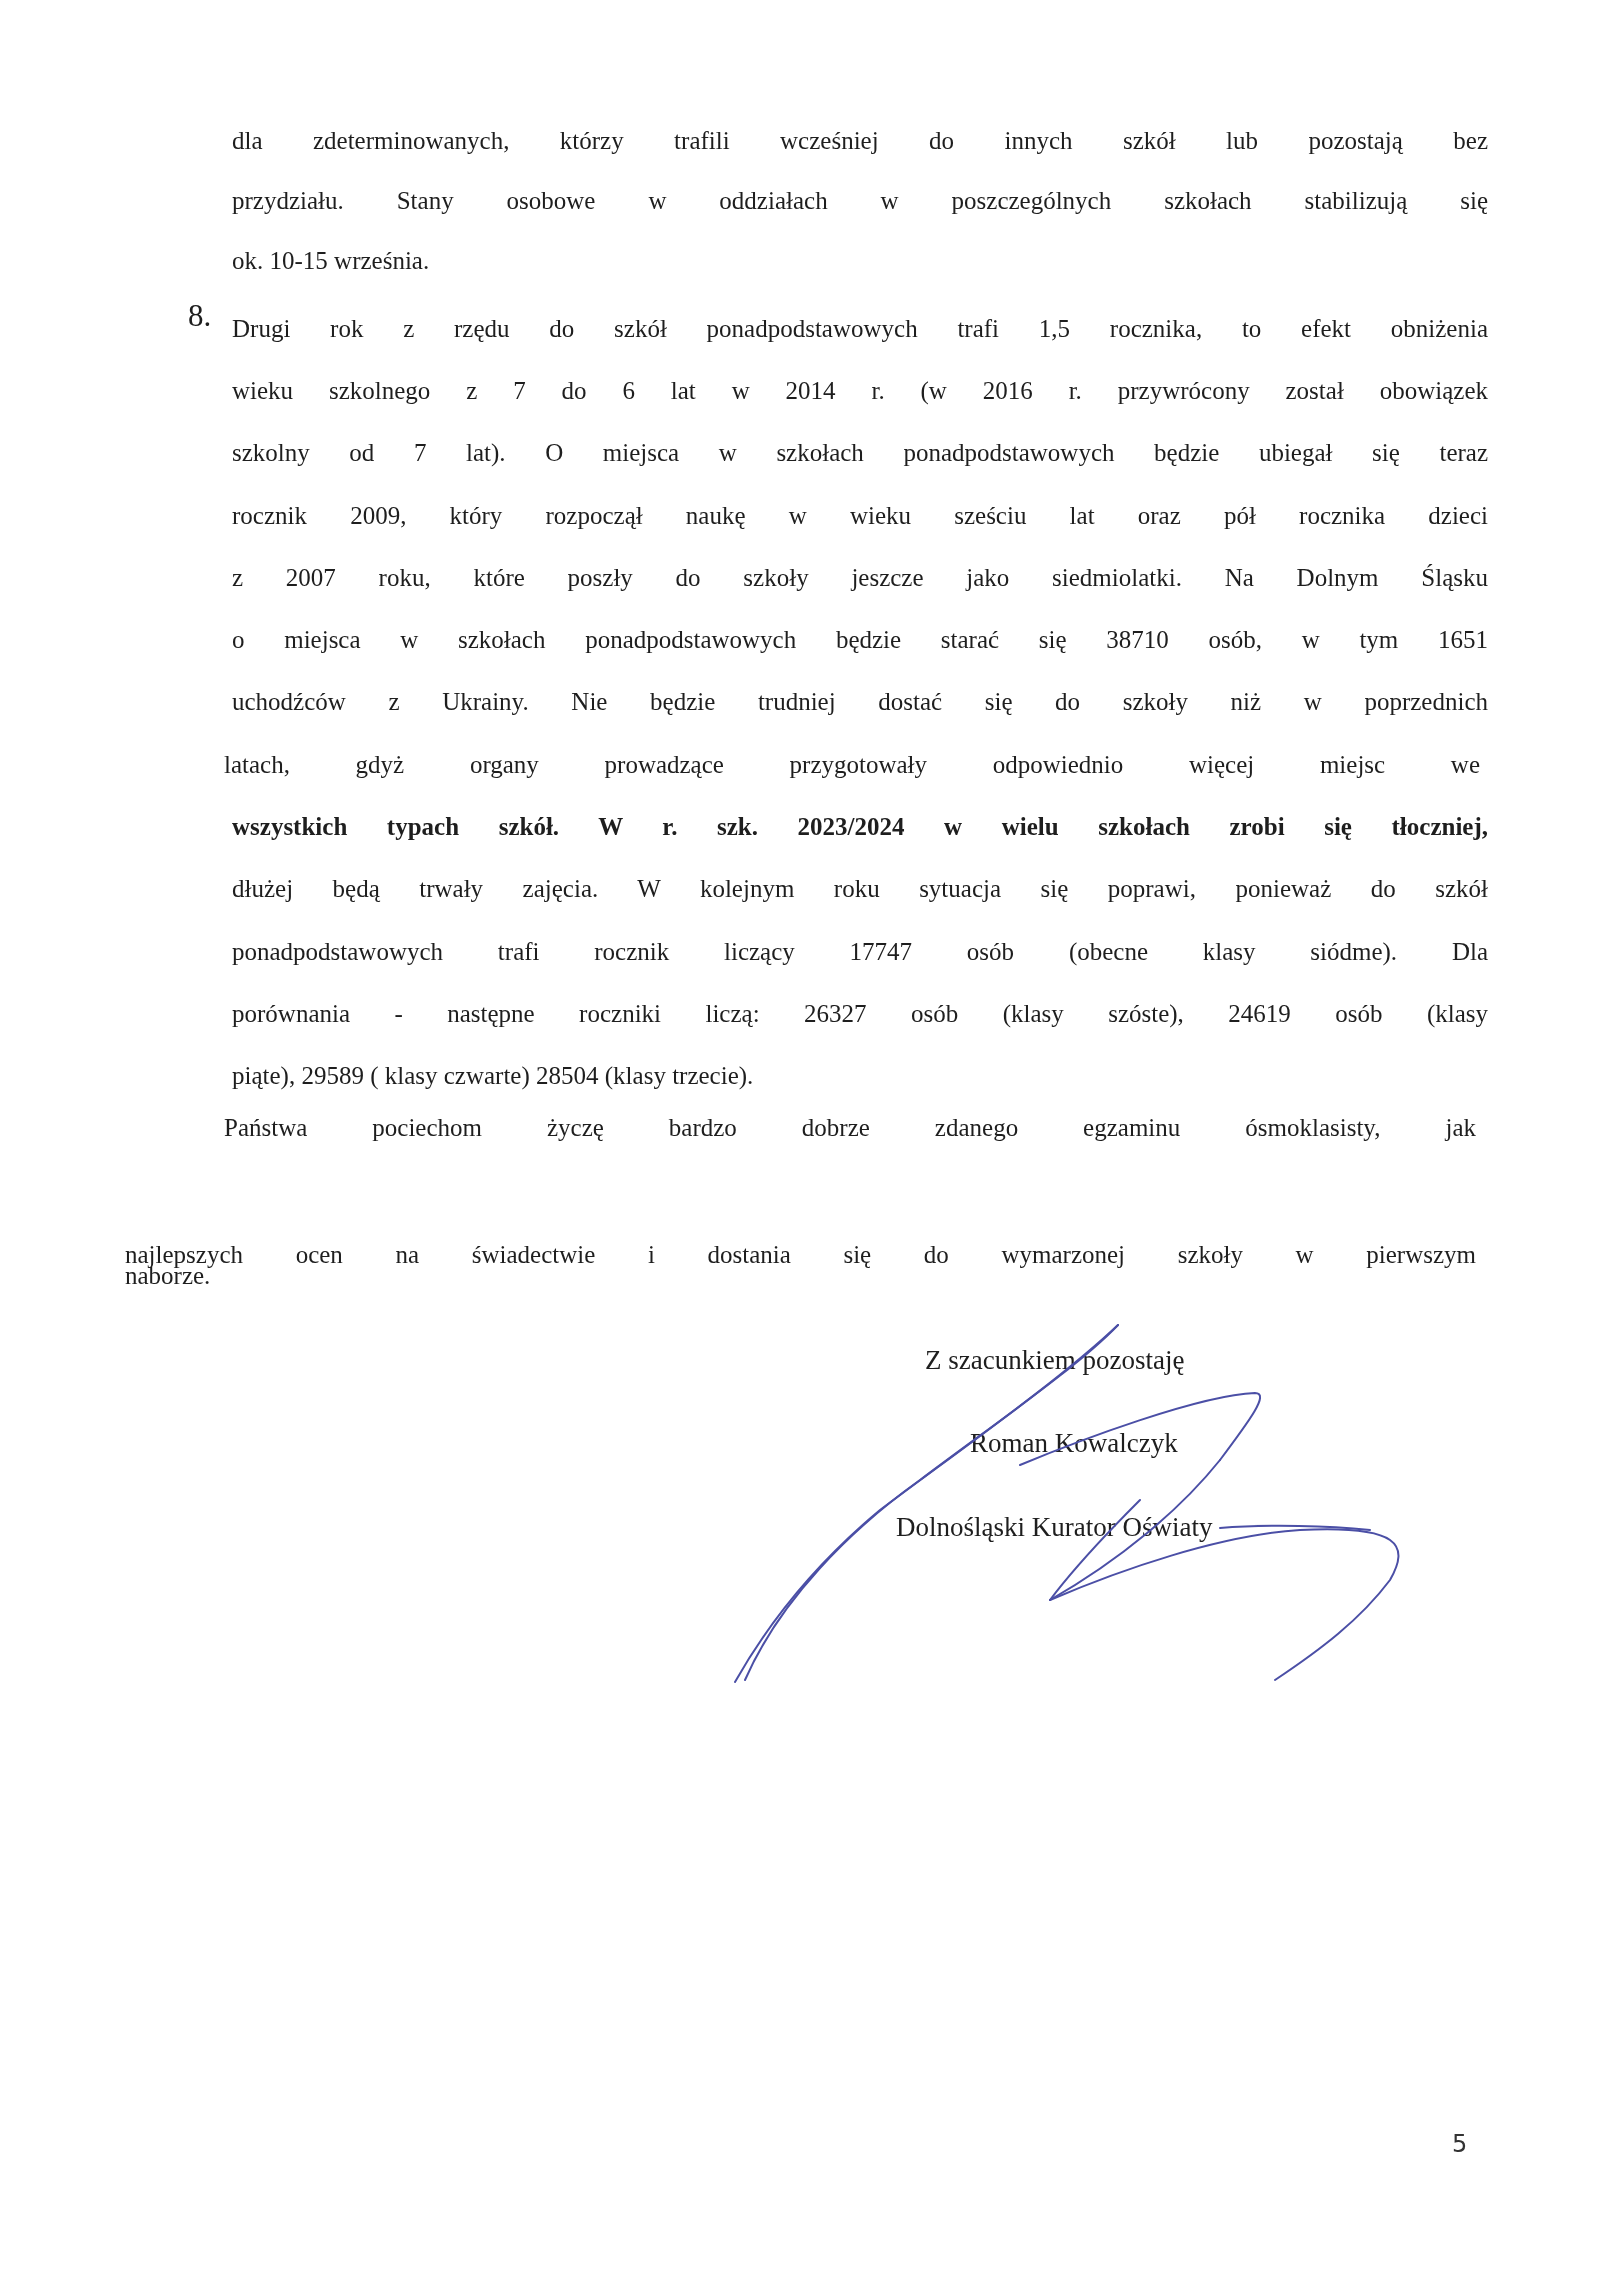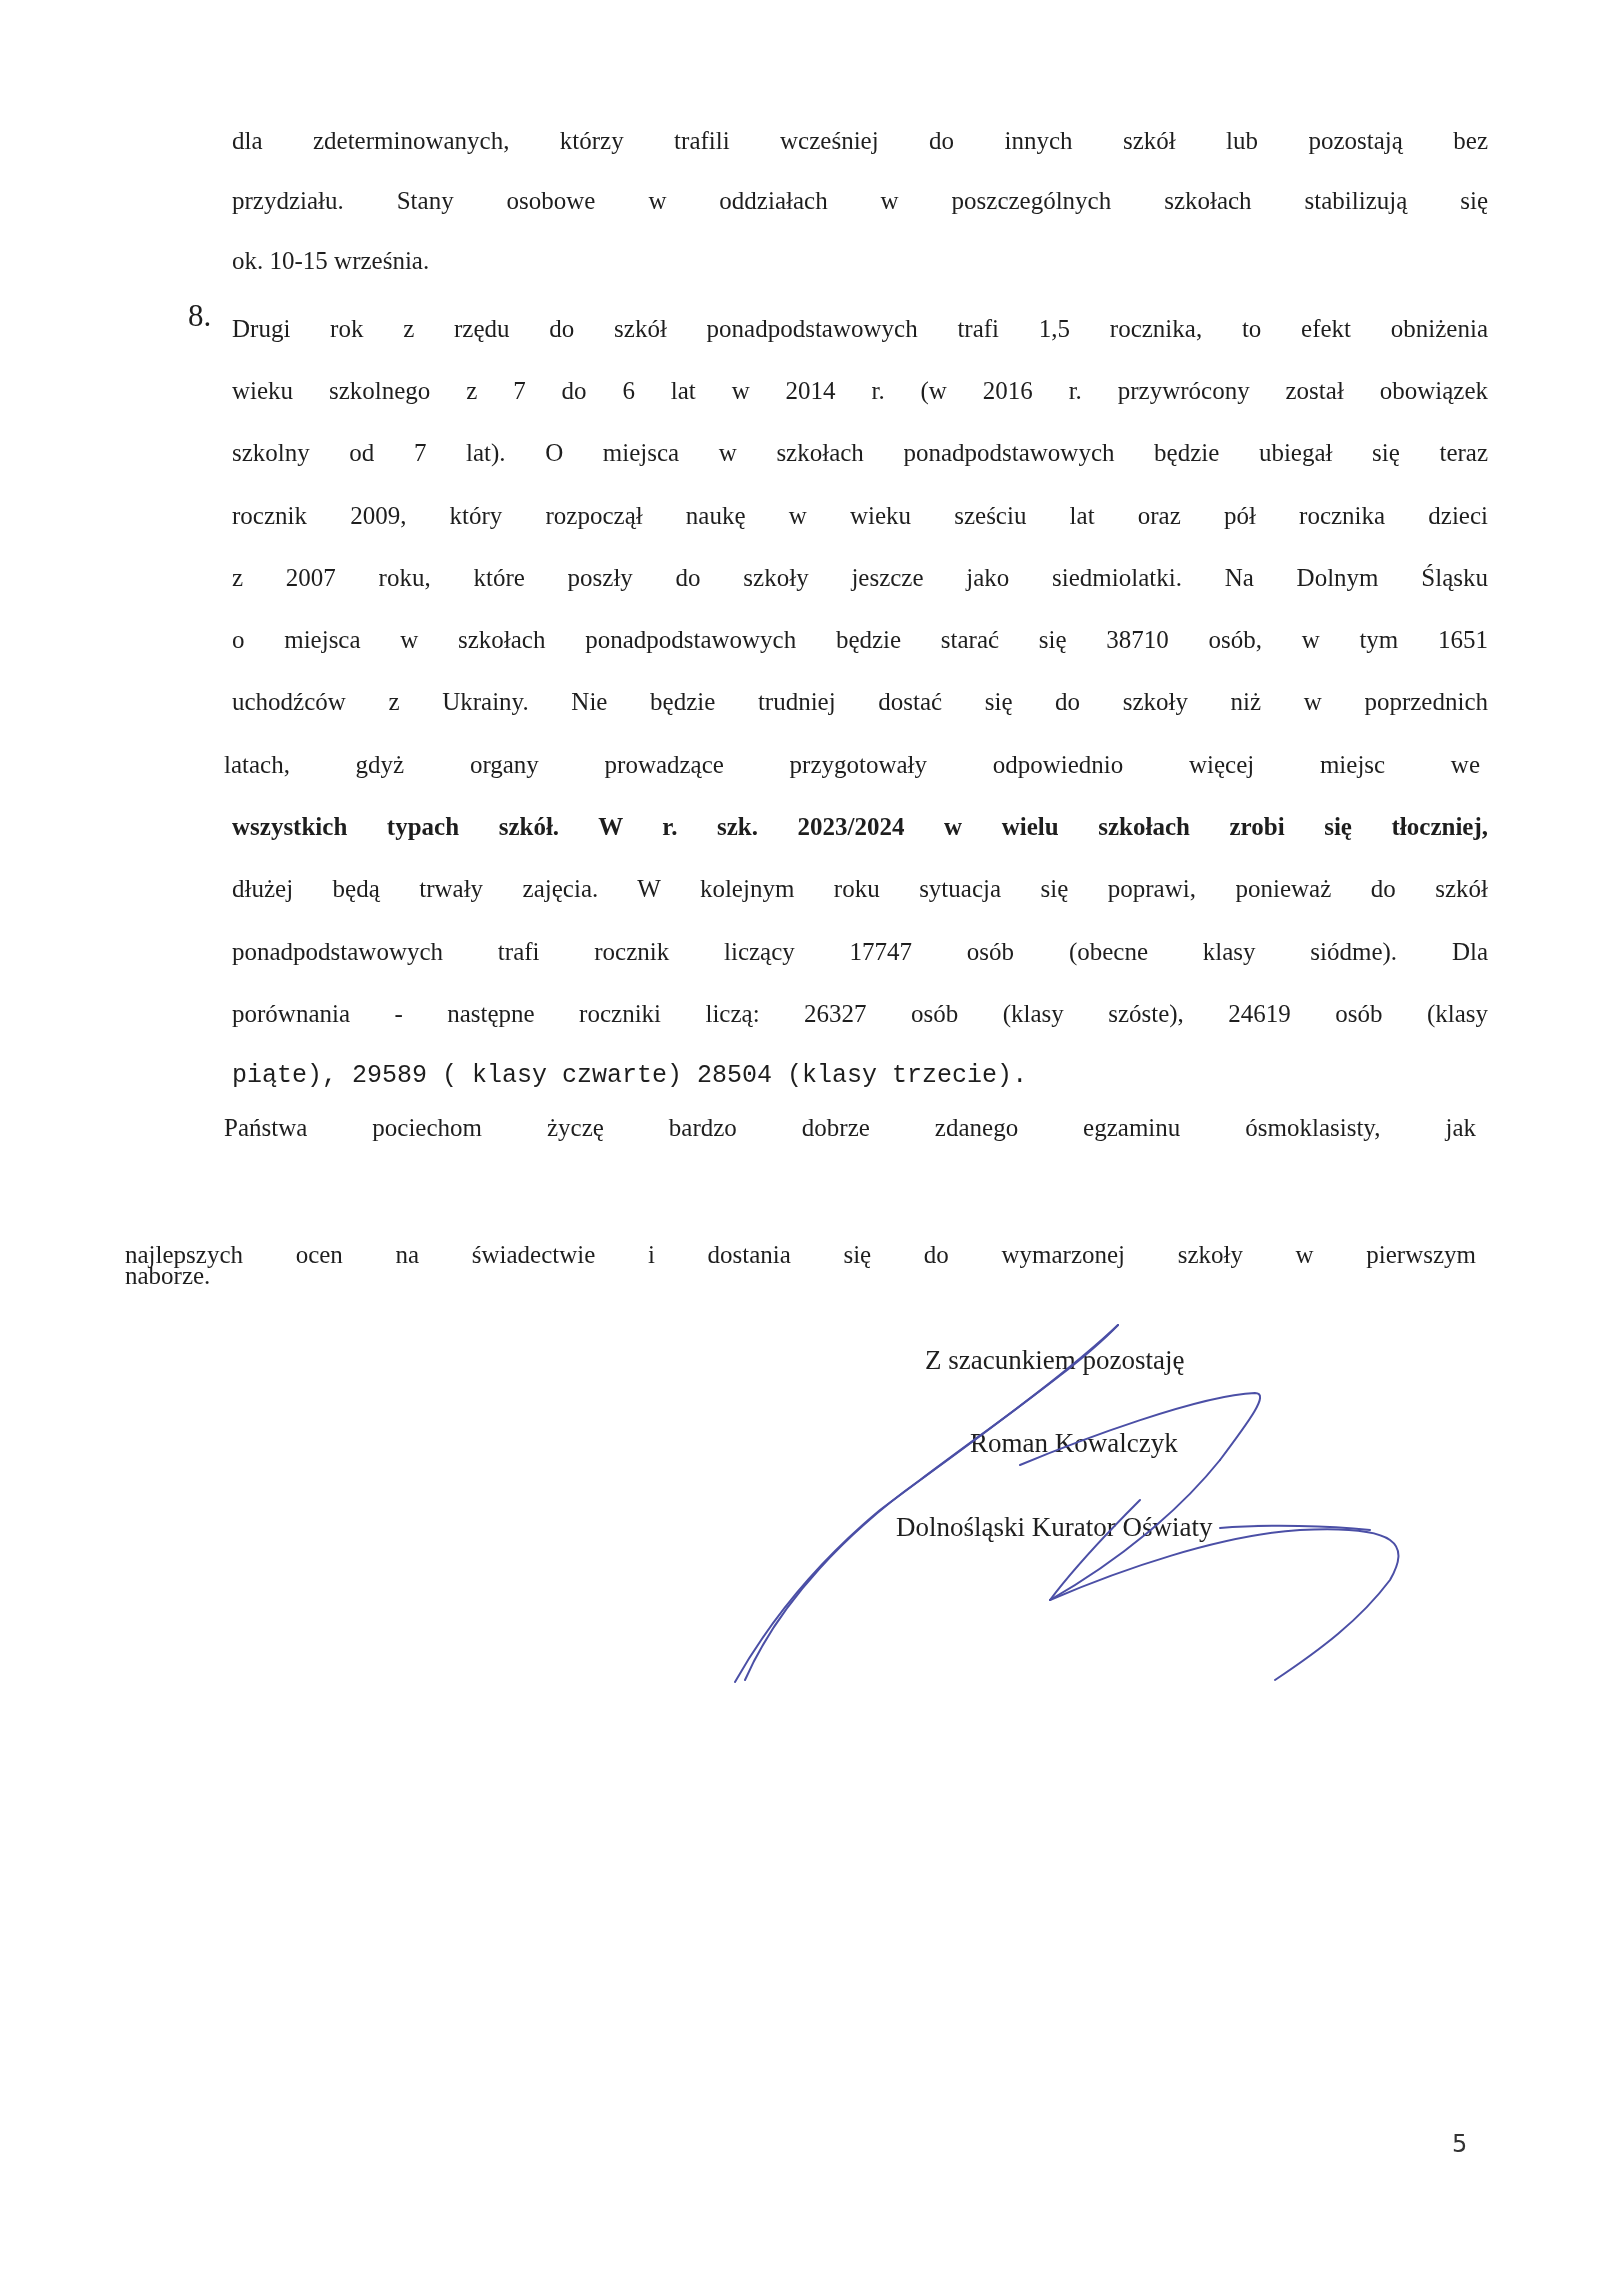--- a/index.html
+++ b/index.html
@@ -30,21 +30,21 @@
     <div class="line just" style="left:232px; top:433px; width:1256px;">szkolny od 7 lat). O miejsca w szkołach ponadpodstawowych będzie ubiegał się  teraz</div>
     <div class="line just" style="left:232px; top:496px; width:1256px;">rocznik 2009, który rozpoczął naukę w wieku sześciu lat oraz pół rocznika dzieci</div>
     <div class="line just" style="left:232px; top:558px; width:1256px;">z 2007 roku, które poszły do szkoły jeszcze jako siedmiolatki. Na Dolnym Śląsku</div>
     <div class="line just" style="left:232px; top:620px; width:1256px;">o miejsca w szkołach ponadpodstawowych będzie starać się 38710 osób, w tym 1651</div>
     <div class="line just" style="left:232px; top:682px; width:1256px;">uchodźców z Ukrainy. Nie będzie trudniej dostać się do szkoły niż w poprzednich</div>
     <div class="line just" style="left:224px; top:745px; width:1256px;">latach, gdyż organy prowadzące przygotowały odpowiednio więcej miejsc we</div>
     <div class="line just" style="left:232px; top:807px; width:1256px;font-weight:bold;">wszystkich typach szkół. W r. szk. 2023/2024 w wielu szkołach  zrobi się tłoczniej,</div>
     <div class="line just" style="left:232px; top:869px; width:1256px;">dłużej będą trwały zajęcia. W kolejnym roku sytuacja się poprawi, ponieważ do szkół</div>
     <div class="line just" style="left:232px; top:932px; width:1256px;">ponadpodstawowych trafi rocznik liczący 17747 osób (obecne klasy siódme). Dla</div>
     <div class="line just" style="left:232px; top:994px; width:1256px;">porównania - następne roczniki liczą: 26327 osób (klasy szóste), 24619 osób  (klasy</div>
-    <div class="line" style="left:232px; top:1056px;font-family:Liberation Mono, monospace;">piąte), 29589 ( klasy czwarte) 28504 (klasy trzecie).</div>
+    <div class="line" style="left:232px; top:1056px;">piąte), 29589 ( klasy czwarte) 28504 (klasy trzecie).</div>
   </div>
 
   <div>
     <div class="line just" style="left:224px; top:1108px; width:1252px;">Państwa pociechom życzę bardzo dobrze zdanego egzaminu ósmoklasisty, jak</div>
     <div class="line just" style="left:125px; top:1195px; width:1351px;margin-top:40px;">najlepszych ocen na świadectwie i  dostania się do wymarzonej szkoły w pierwszym</div>
     <div class="line" style="left:125px; top:1256px;">naborze.</div>
   </div>
 
   <div>
     <div class="sig-text" style="left:925px; top:1340px;">Z szacunkiem pozostaję</div>

